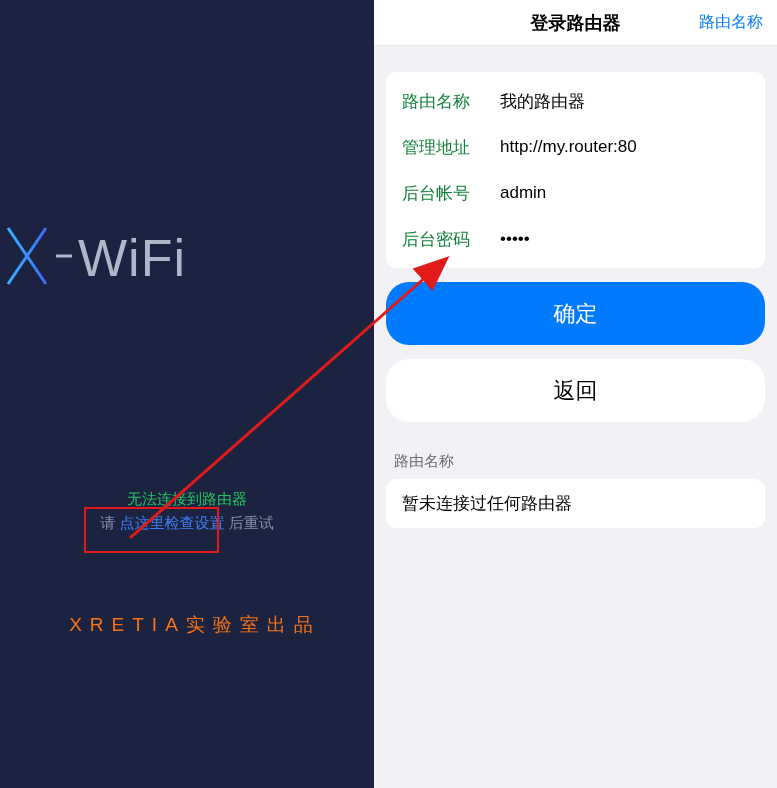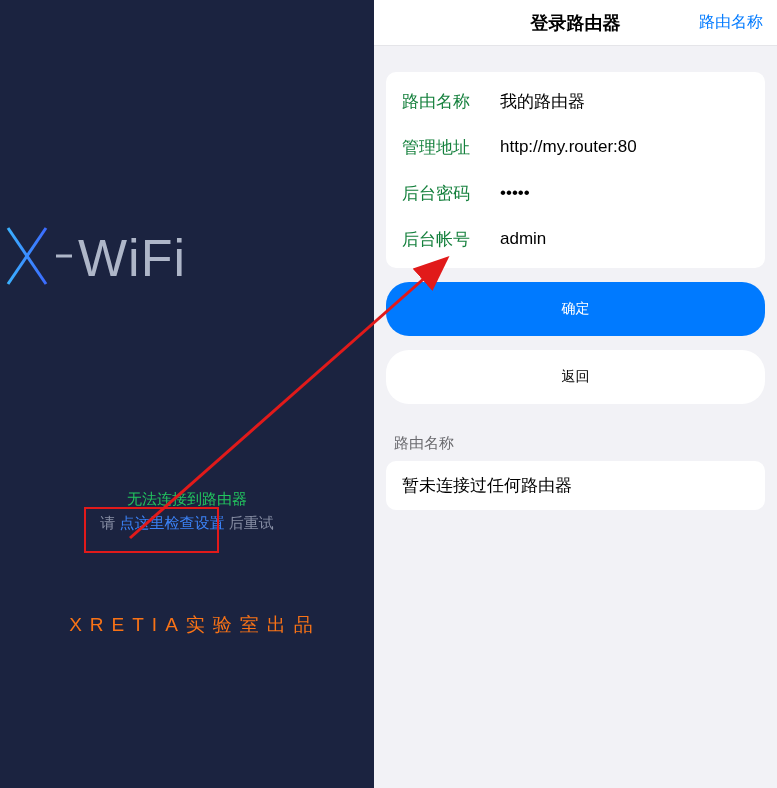--- a/index.html
+++ b/index.html
@@ -111,26 +111,26 @@
       color: #15803d;
       flex-shrink: 0;
     }
     .row-value {
       color: #000;
       flex: 1;
     }
 
     .btn {
       margin-top: 14px;
-      height: 54px;
+      height: 63px;
       border-radius: 23px;
       display: flex;
       align-items: center;
       justify-content: center;
-      font-size: 14px;
+      font-size: 22px;
       cursor: pointer;
       text-align: center;
     }
     .btn-primary { background: #007aff; color: #fff; }
     .btn-secondary { background: #fff; color: #000; }
 
     .section-title {
       margin-top: 30px;
       padding: 0 8px 8px 8px;
       color: #6a6a6e;
@@ -196,26 +196,26 @@
     <div class="card">
       <div class="row">
         <div class="row-label">路由名称</div>
         <div class="row-value">我的路由器</div>
       </div>
       <div class="row">
         <div class="row-label">管理地址</div>
         <div class="row-value">http://my.router:80</div>
       </div>
       <div class="row">
+        <div class="row-label">后台帐号</div>
+        <div class="row-value">admin</div>
+      </div>
+      <div class="row">
         <div class="row-label">后台密码</div>
         <div class="row-value">•••••</div>
-      </div>
-      <div class="row">
-        <div class="row-label">后台帐号</div>
-        <div class="row-value">admin</div>
       </div>
     </div>
 
     <div class="btn btn-primary">确定</div>
     <div class="btn btn-secondary">返回</div>
 
     <div class="section-title">路由名称</div>
     <div class="list-card">暂未连接过任何路由器</div>
   </div>
 </div>

